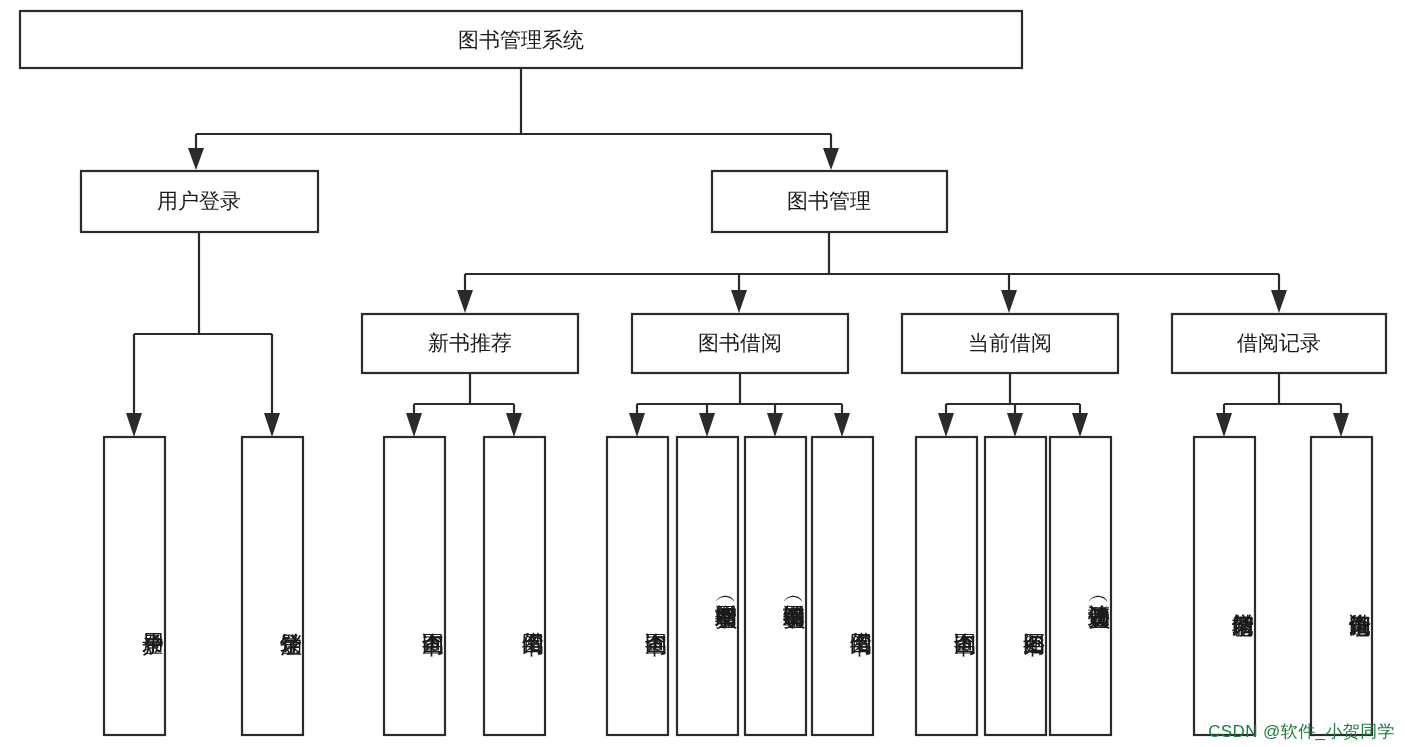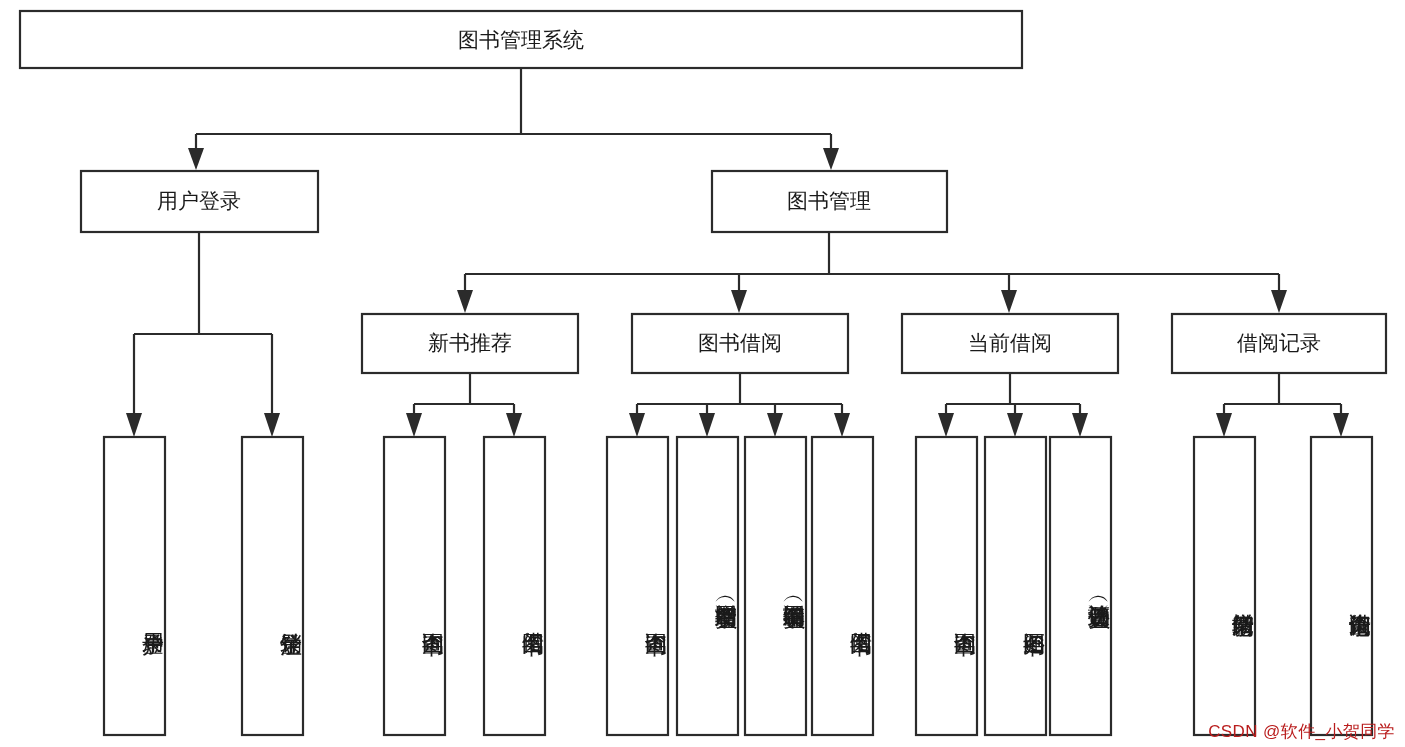--- a/index.html
+++ b/index.html
@@ -62,21 +62,21 @@
     display: flex;
     align-items: flex-start;
     justify-content: center;
   }
   .watermark {
     position: absolute;
     right: 10px;
     bottom: 4px;
     font-family: "Liberation Sans", "DejaVu Sans", sans-serif;
     font-size: 17px;
-    color: #b91c1c;
+    color: #15803d;
     white-space: nowrap;
     letter-spacing: 0.4px;
   }
 </style>
 </head>
 <body>
 
 <div id="diagram-root">
 
   <svg id="tree-svg" viewBox="0 0 1405 747">

